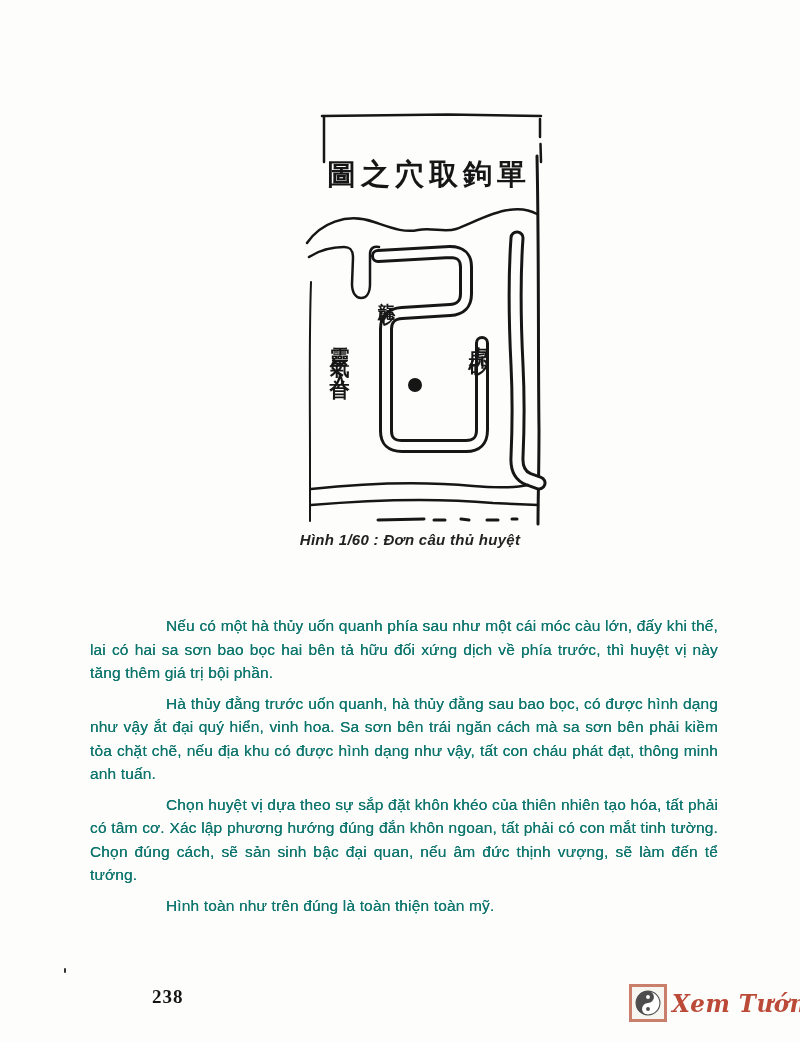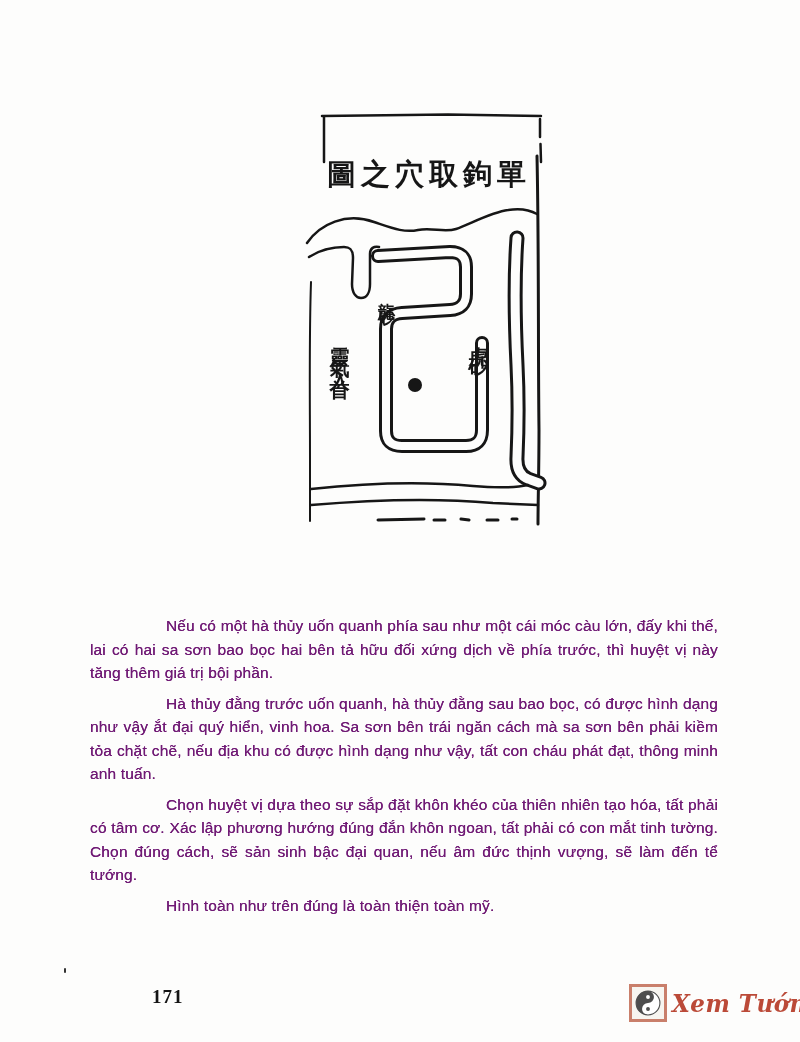--- a/index.html
+++ b/index.html
@@ -37,21 +37,21 @@
   .label-tiger{left:469px;top:287px;font-size:20px;letter-spacing:9px;}
   .caption{
     position:absolute;left:20px;top:531px;width:780px;
     text-align:center;font-style:italic;font-weight:bold;font-size:15px;
     letter-spacing:.3px;color:#222;
   }
   
   .content{
     position:absolute;left:90px;top:614px;width:628px;
     font-size:15.5px;line-height:23.5px;text-align:justify;
-    color:#701a75;text-shadow:0 0 .45px currentColor;letter-spacing:.15px;
+    color:#0f766e;text-shadow:0 0 .45px currentColor;letter-spacing:.15px;
   }
   .content p{margin:0 0 7px 0;text-indent:76px;}
   
   .page-number{
     position:absolute;left:152px;top:986px;
     font-family:"Liberation Serif",serif;font-size:19px;font-weight:bold;
     letter-spacing:1px;color:#141414;
   }
   .logo{position:absolute;left:629px;top:984px;display:flex;align-items:center;gap:5px;}
   .logo-square{
@@ -95,30 +95,31 @@
       <path class="ink-line" stroke-width="2.5" d="M 13,405 C 70,400 140,398 195,403 L 240,405"></path>
       <path class="ink-line" stroke-width="3" d="M 80,420 L 126,419 M 136,420 L 147,420 M 163,419 L 171,420 M 189,420 L 200,420 M 214,419 L 219,419"></path>
     </svg>
   </div>
 
   <div class="cjk diagram-title">圖之穴取鉤單</div>
   <div class="cjk v-label label-dragon">龍砂</div>
   <div class="cjk v-label label-qi">靈氣入首</div>
   <div class="cjk v-label label-tiger">虎砂</div>
 
+  <div class="caption">Hình 1/60 : Đơn câu thủ huyệt</div>
 
   <div class="content">
     <p>Nếu có một hà thủy uốn quanh phía sau như một cái móc càu lớn, đấy khi thế, lai có hai sa sơn bao bọc hai bên tả hữu đối xứng dịch về phía trước, thì huyệt vị này tăng thêm giá trị bội phần.</p>
     <p>Hà thủy đằng trước uốn quanh, hà thủy đằng sau bao bọc, có được hình dạng như vậy ắt đại quý hiển, vinh hoa. Sa sơn bên trái ngăn cách mà sa sơn bên phải kiềm tỏa chặt chẽ, nếu địa khu có được hình dạng như vậy, tất con cháu phát đạt, thông minh anh tuấn.</p>
     <p>Chọn huyệt vị dựa theo sự sắp đặt khôn khéo của thiên nhiên tạo hóa, tất phải có tâm cơ. Xác lập phương hướng đúng đắn khôn ngoan, tất phải có con mắt tinh tường. Chọn đúng cách, sẽ sản sinh bậc đại quan, nếu âm đức thịnh vượng, sẽ làm đến tể tướng.</p>
     <p>Hình toàn như trên đúng là toàn thiện toàn mỹ.</p>
   </div>
 
   <div class="speck" style="left:64px;top:968px;"></div>
-  <div class="page-number">171</div>
+  <div class="page-number">238</div>
 
   <div class="logo">
     <div class="logo-square">
       <svg width="26" height="26" viewBox="0 0 24 24">
         <g transform="rotate(180 12 12)">
           <circle cx="12" cy="12" r="11" fill="#ffffff" stroke="#4d4d4d" stroke-width="1"></circle>
           <path d="M 12,1 A 11,11 0 0 1 12,23 A 5.5,5.5 0 0 1 12,12 A 5.5,5.5 0 0 0 12,1 Z" fill="#4d4d4d"></path>
           <circle cx="12" cy="6.5" r="1.8" fill="#4d4d4d"></circle>
           <circle cx="12" cy="17.5" r="1.8" fill="#ffffff"></circle>
         </g>

